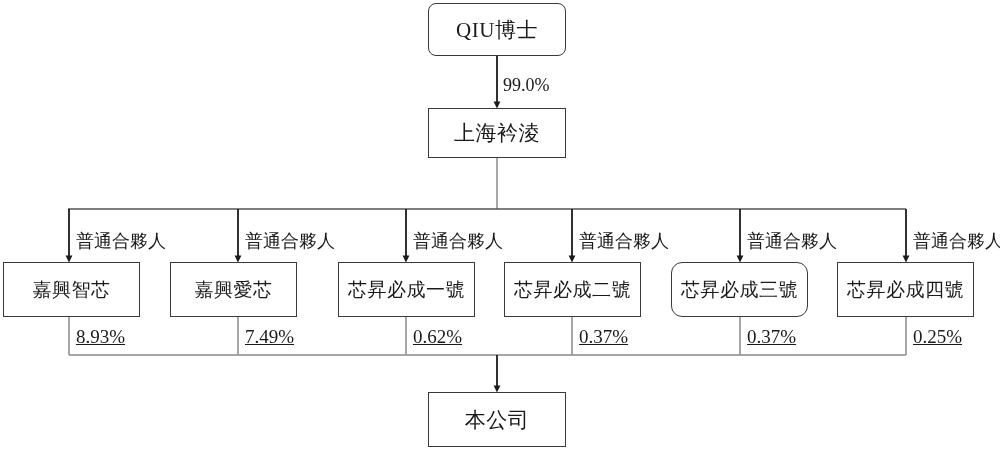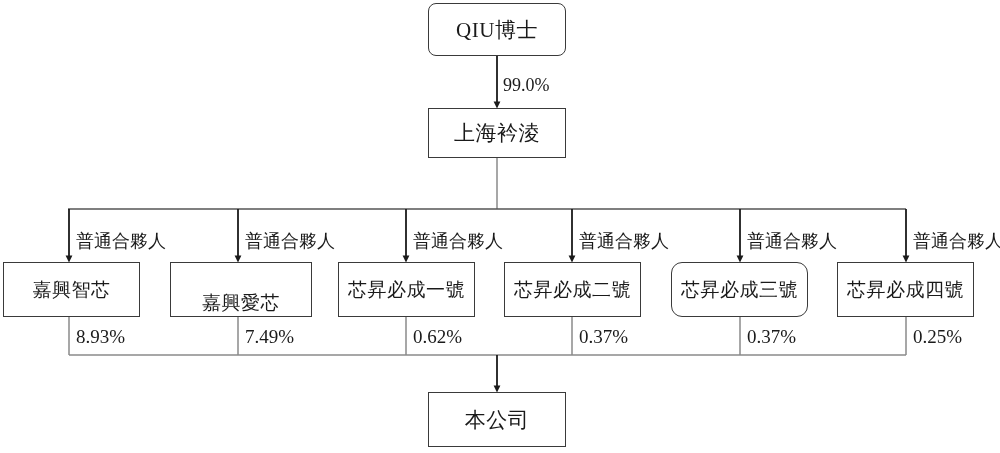--- a/index.html
+++ b/index.html
@@ -50,20 +50,21 @@
   .edge-label {
     position: absolute;
     color: #1a1a1a;
     font-size: 18px;
     white-space: nowrap;
     z-index: 3;
     background: transparent;
   }
   .edge-label.pct {
     font-size: 19px;
+    text-decoration: underline;
   }
   .edge-label.role {
     font-size: 18px;
   }
 </style>
 </head>
 <body>
 
 <div id="chart-root">
 
@@ -109,21 +110,21 @@
     <span>上海衿淩</span>
   </div>
 
   <div class="edge-label role" style="left:76px; top:229px;">普通合夥人</div>
   <div class="node node-leaf" style="left:3px; top:262px; width:137px; height:55px;">
     <span>嘉興智芯</span>
   </div>
   <div class="edge-label pct" style="left:76px; top:326px;">8.93%</div>
 
   <div class="edge-label role" style="left:245px; top:229px;">普通合夥人</div>
-  <div class="node node-leaf" style="left:170px; top:262px; width:142px; height:55px;align-items:flex-end;">
+  <div class="node node-leaf" style="left:170px; top:262px; width:127px; height:55px;">
     <span>嘉興愛芯</span>
   </div>
   <div class="edge-label pct" style="left:245px; top:326px;">7.49%</div>
 
   <div class="edge-label role" style="left:413px; top:229px;">普通合夥人</div>
   <div class="node node-leaf" style="left:338px; top:262px; width:137px; height:55px;">
     <span>芯昇必成一號</span>
   </div>
   <div class="edge-label pct" style="left:413px; top:326px;">0.62%</div>
 

